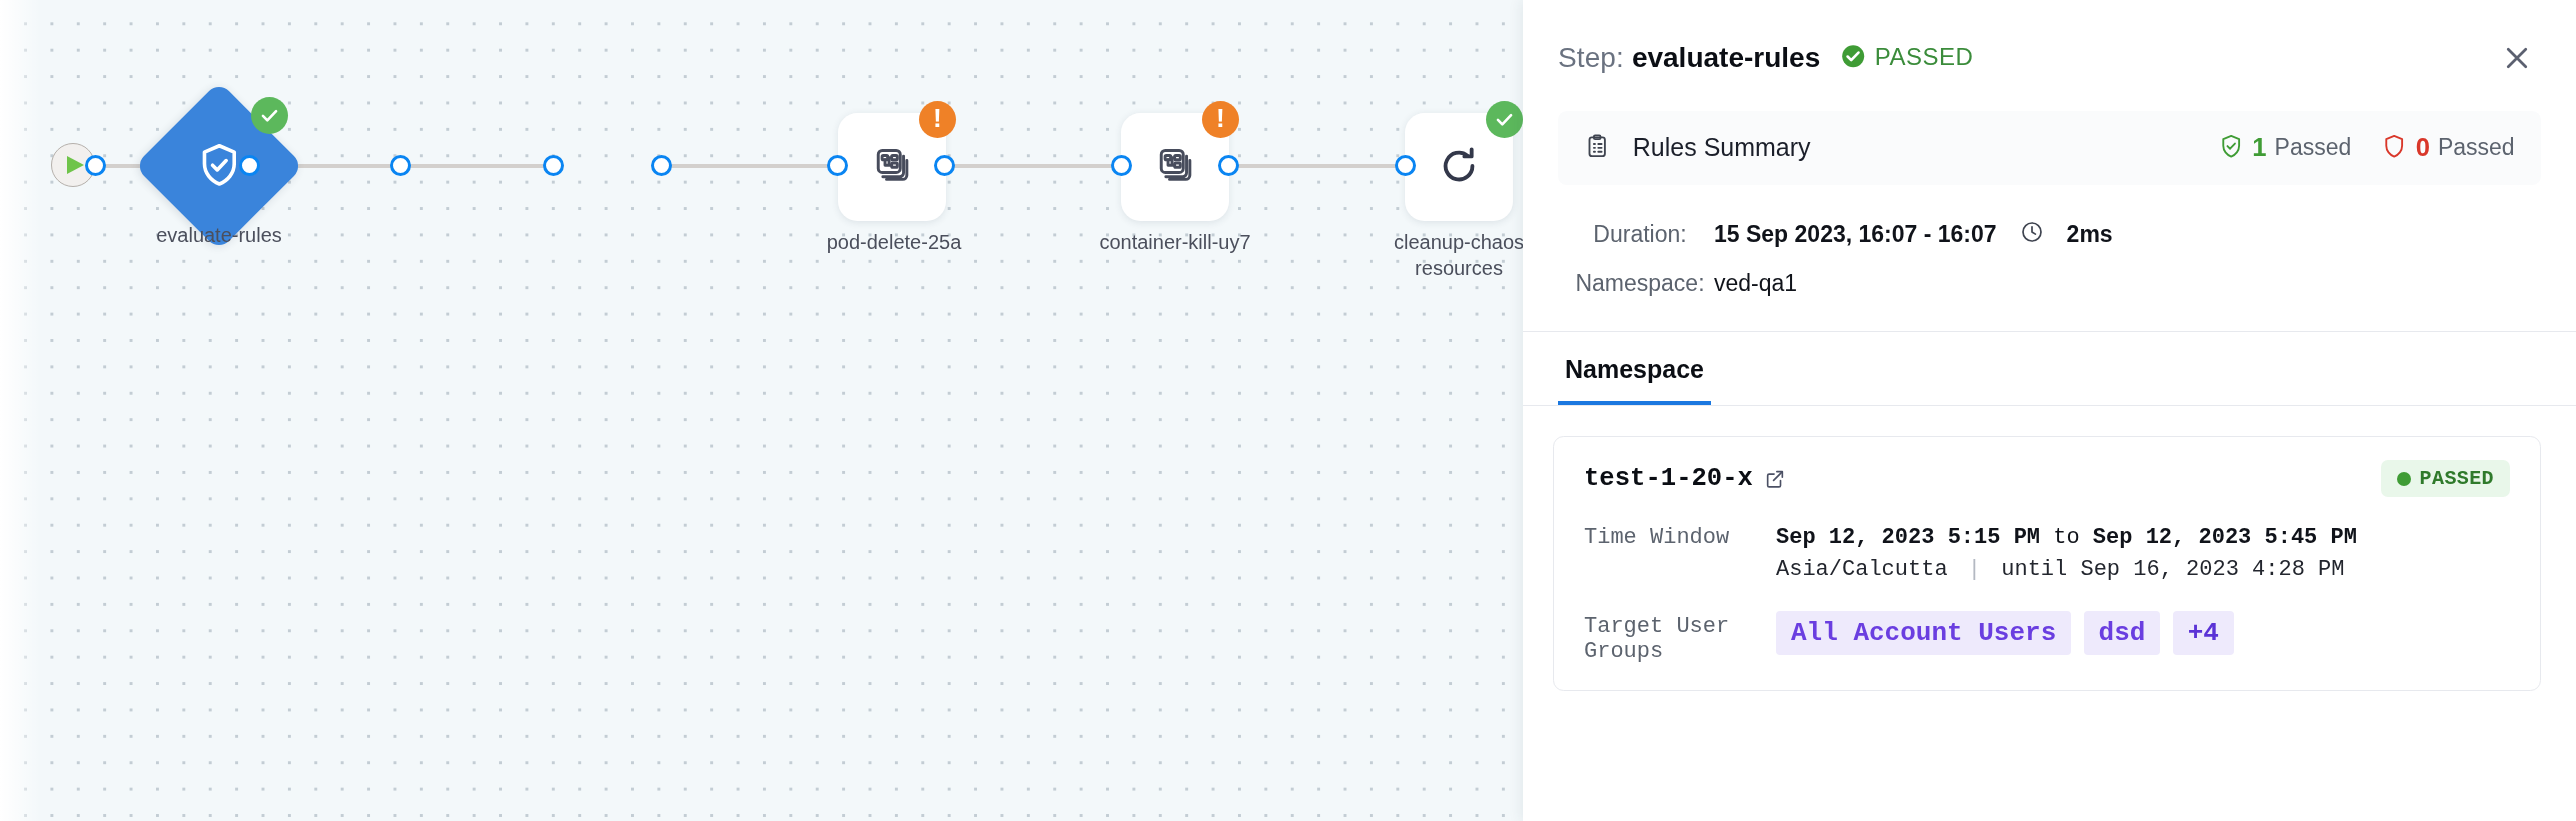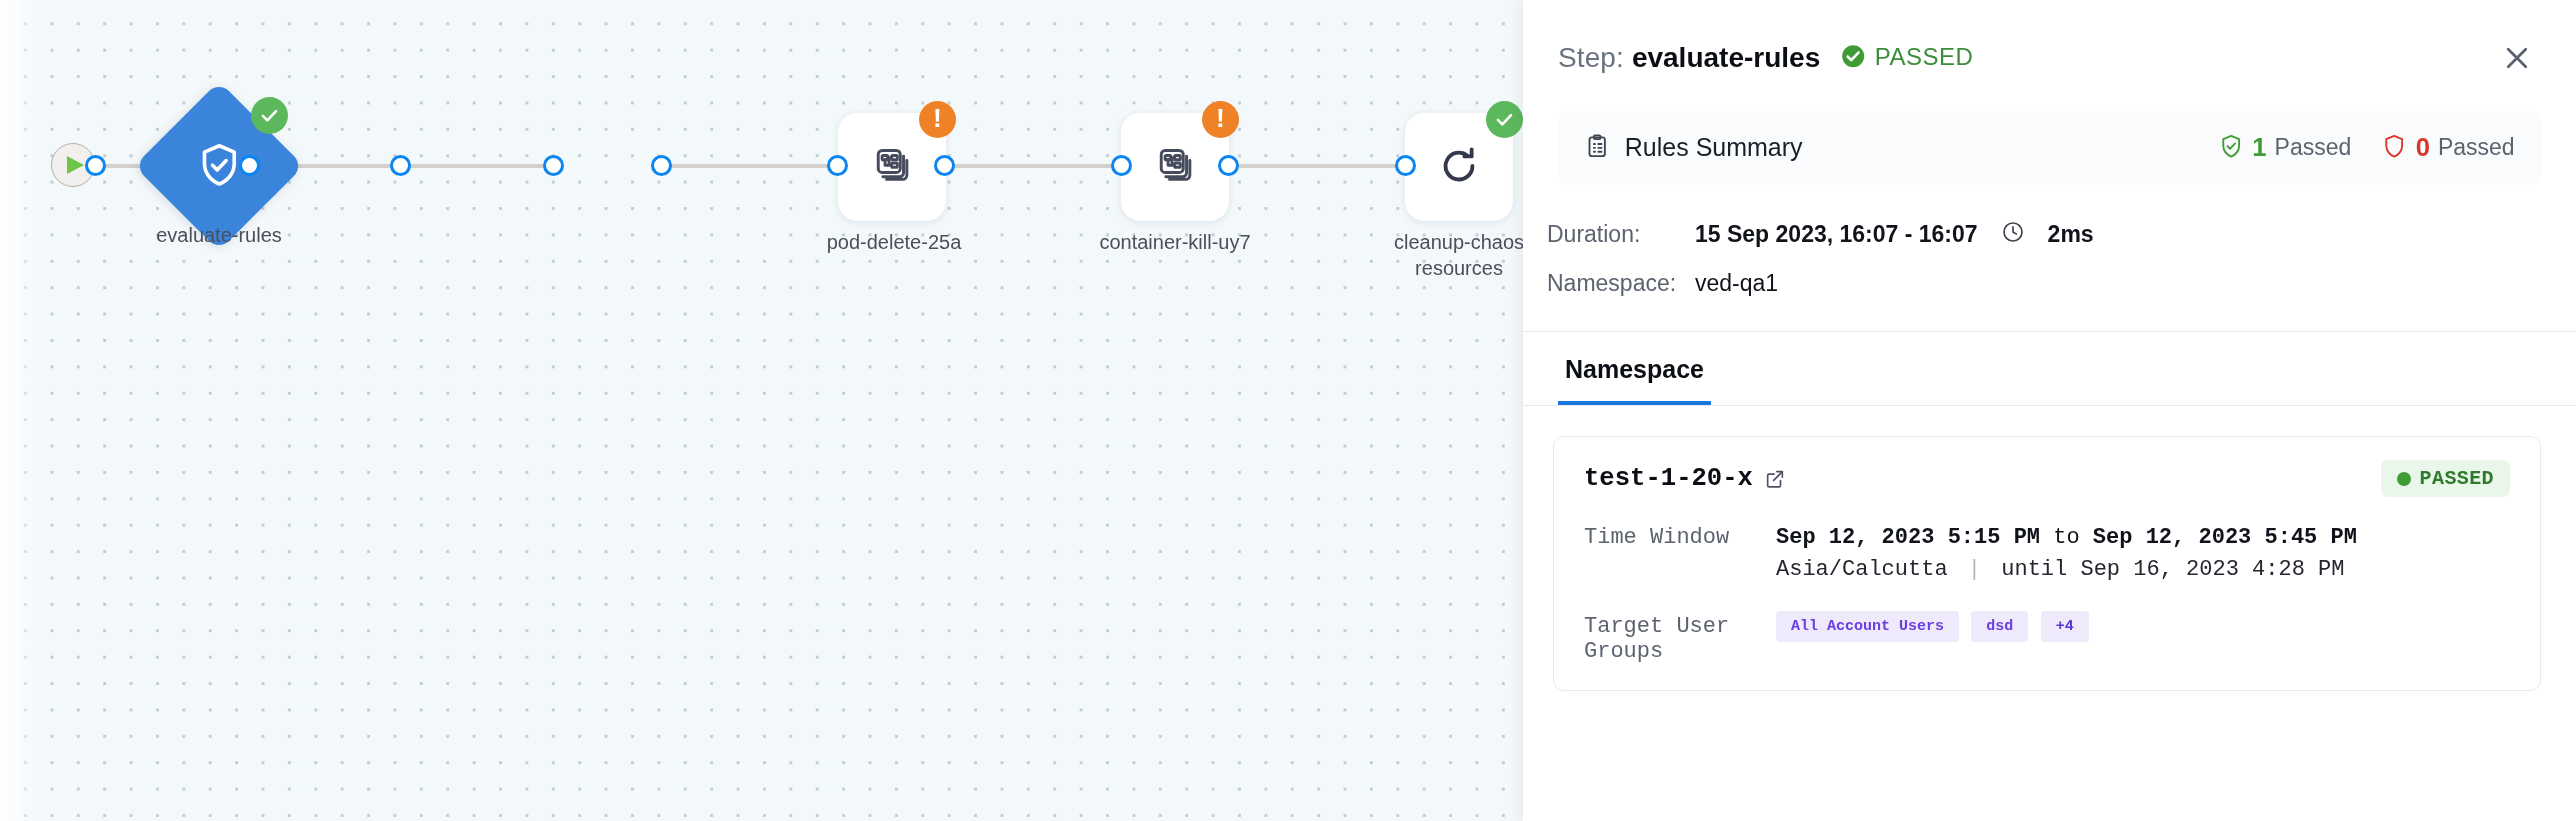--- a/index.html
+++ b/index.html
@@ -178,30 +178,30 @@
 
   .rules-summary {
     margin: 30px 35px 0 35px;
     background: #fafbfc;
     border-radius: 8.8px;
     height: 74px;
     display: flex;
     align-items: center;
     padding: 0 26.4px;
   }
-  .rs-left { display: flex; align-items: center; gap: 14px; }
+  .rs-left { display: flex; align-items: center; gap: 22px; }
   .rs-title { font-size: 25px; color: #1b1f2a; font-weight: 500; }
   .rs-right { margin-left: auto; display: flex; align-items: center; gap: 30px; }
   .rs-stat { display: flex; align-items: center; gap: 8px; }
   .rs-num { font-size: 25.6px; font-weight: 600; }
   .rs-num.pass { color: #3f9c35; }
   .rs-num.fail { color: #d9372a; }
   .rs-lbl { font-size: 23px; color: #5c636e; }
 
-  .meta { padding: 25px 35px 0 24px; }
+  .meta { padding: 25px 35px 0 43px; text-align: center; }
   .meta-row { display: flex; align-items: center; height: 49px; }
   .meta-key {
     width: 148px;
     font-size: 23px;
     color: #5c636e;
   }
   .meta-val {
     font-size: 23px;
     color: #10131a;
     display: flex; align-items: center; gap: 23px;
@@ -259,21 +259,21 @@
   .card-val .b { font-weight: 700; }
   .card-val .sub { color: #23262e; }
   .sep-pipe { color: #b4b9c2; margin: 0 7px; }
 
   .tags { display: flex; gap: 12.3px; align-items: center; flex-wrap: wrap; }
   .tag {
     background: #eeeafc;
     color: #6a3ee0;
     border-radius: 4px;
     padding: 7px 15px;
-    font-size: 15px;
+    font-size: 26px;
     font-weight: 600;
     white-space: nowrap;
   }
   .tag.more { color: #5b33d6; }
 </style>
 </head>
 <body>
 
 <div id="app">
 

